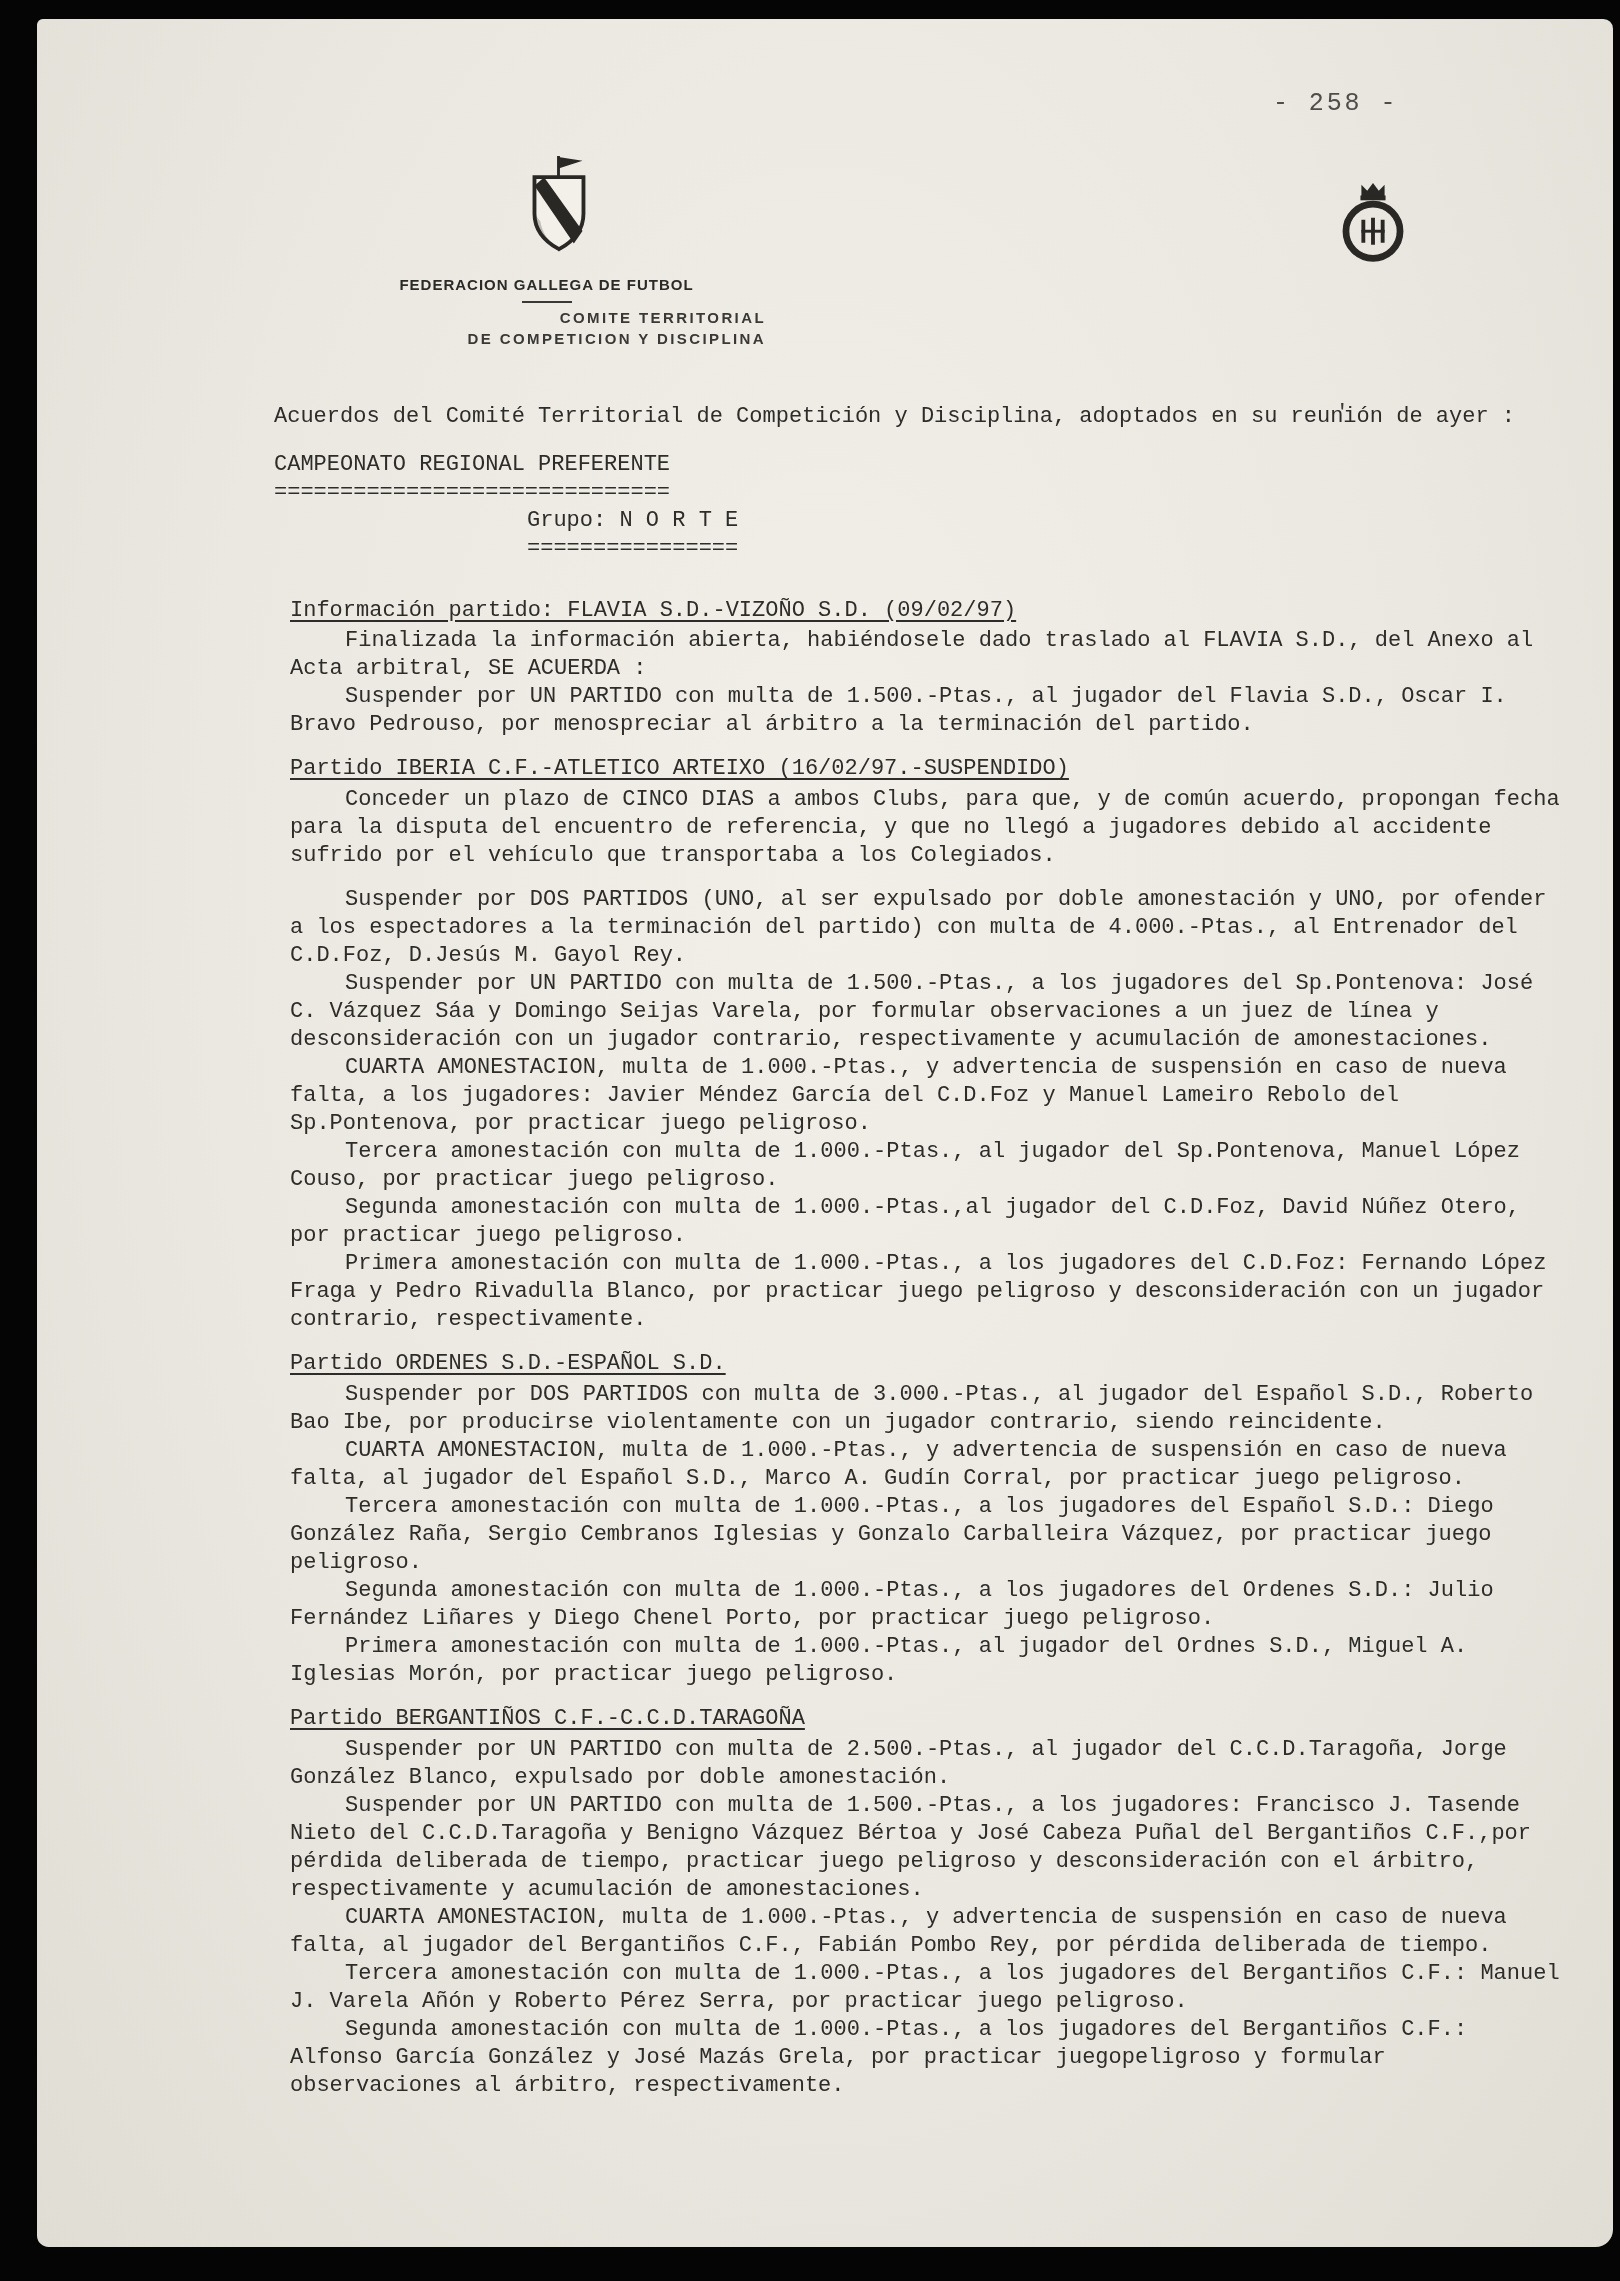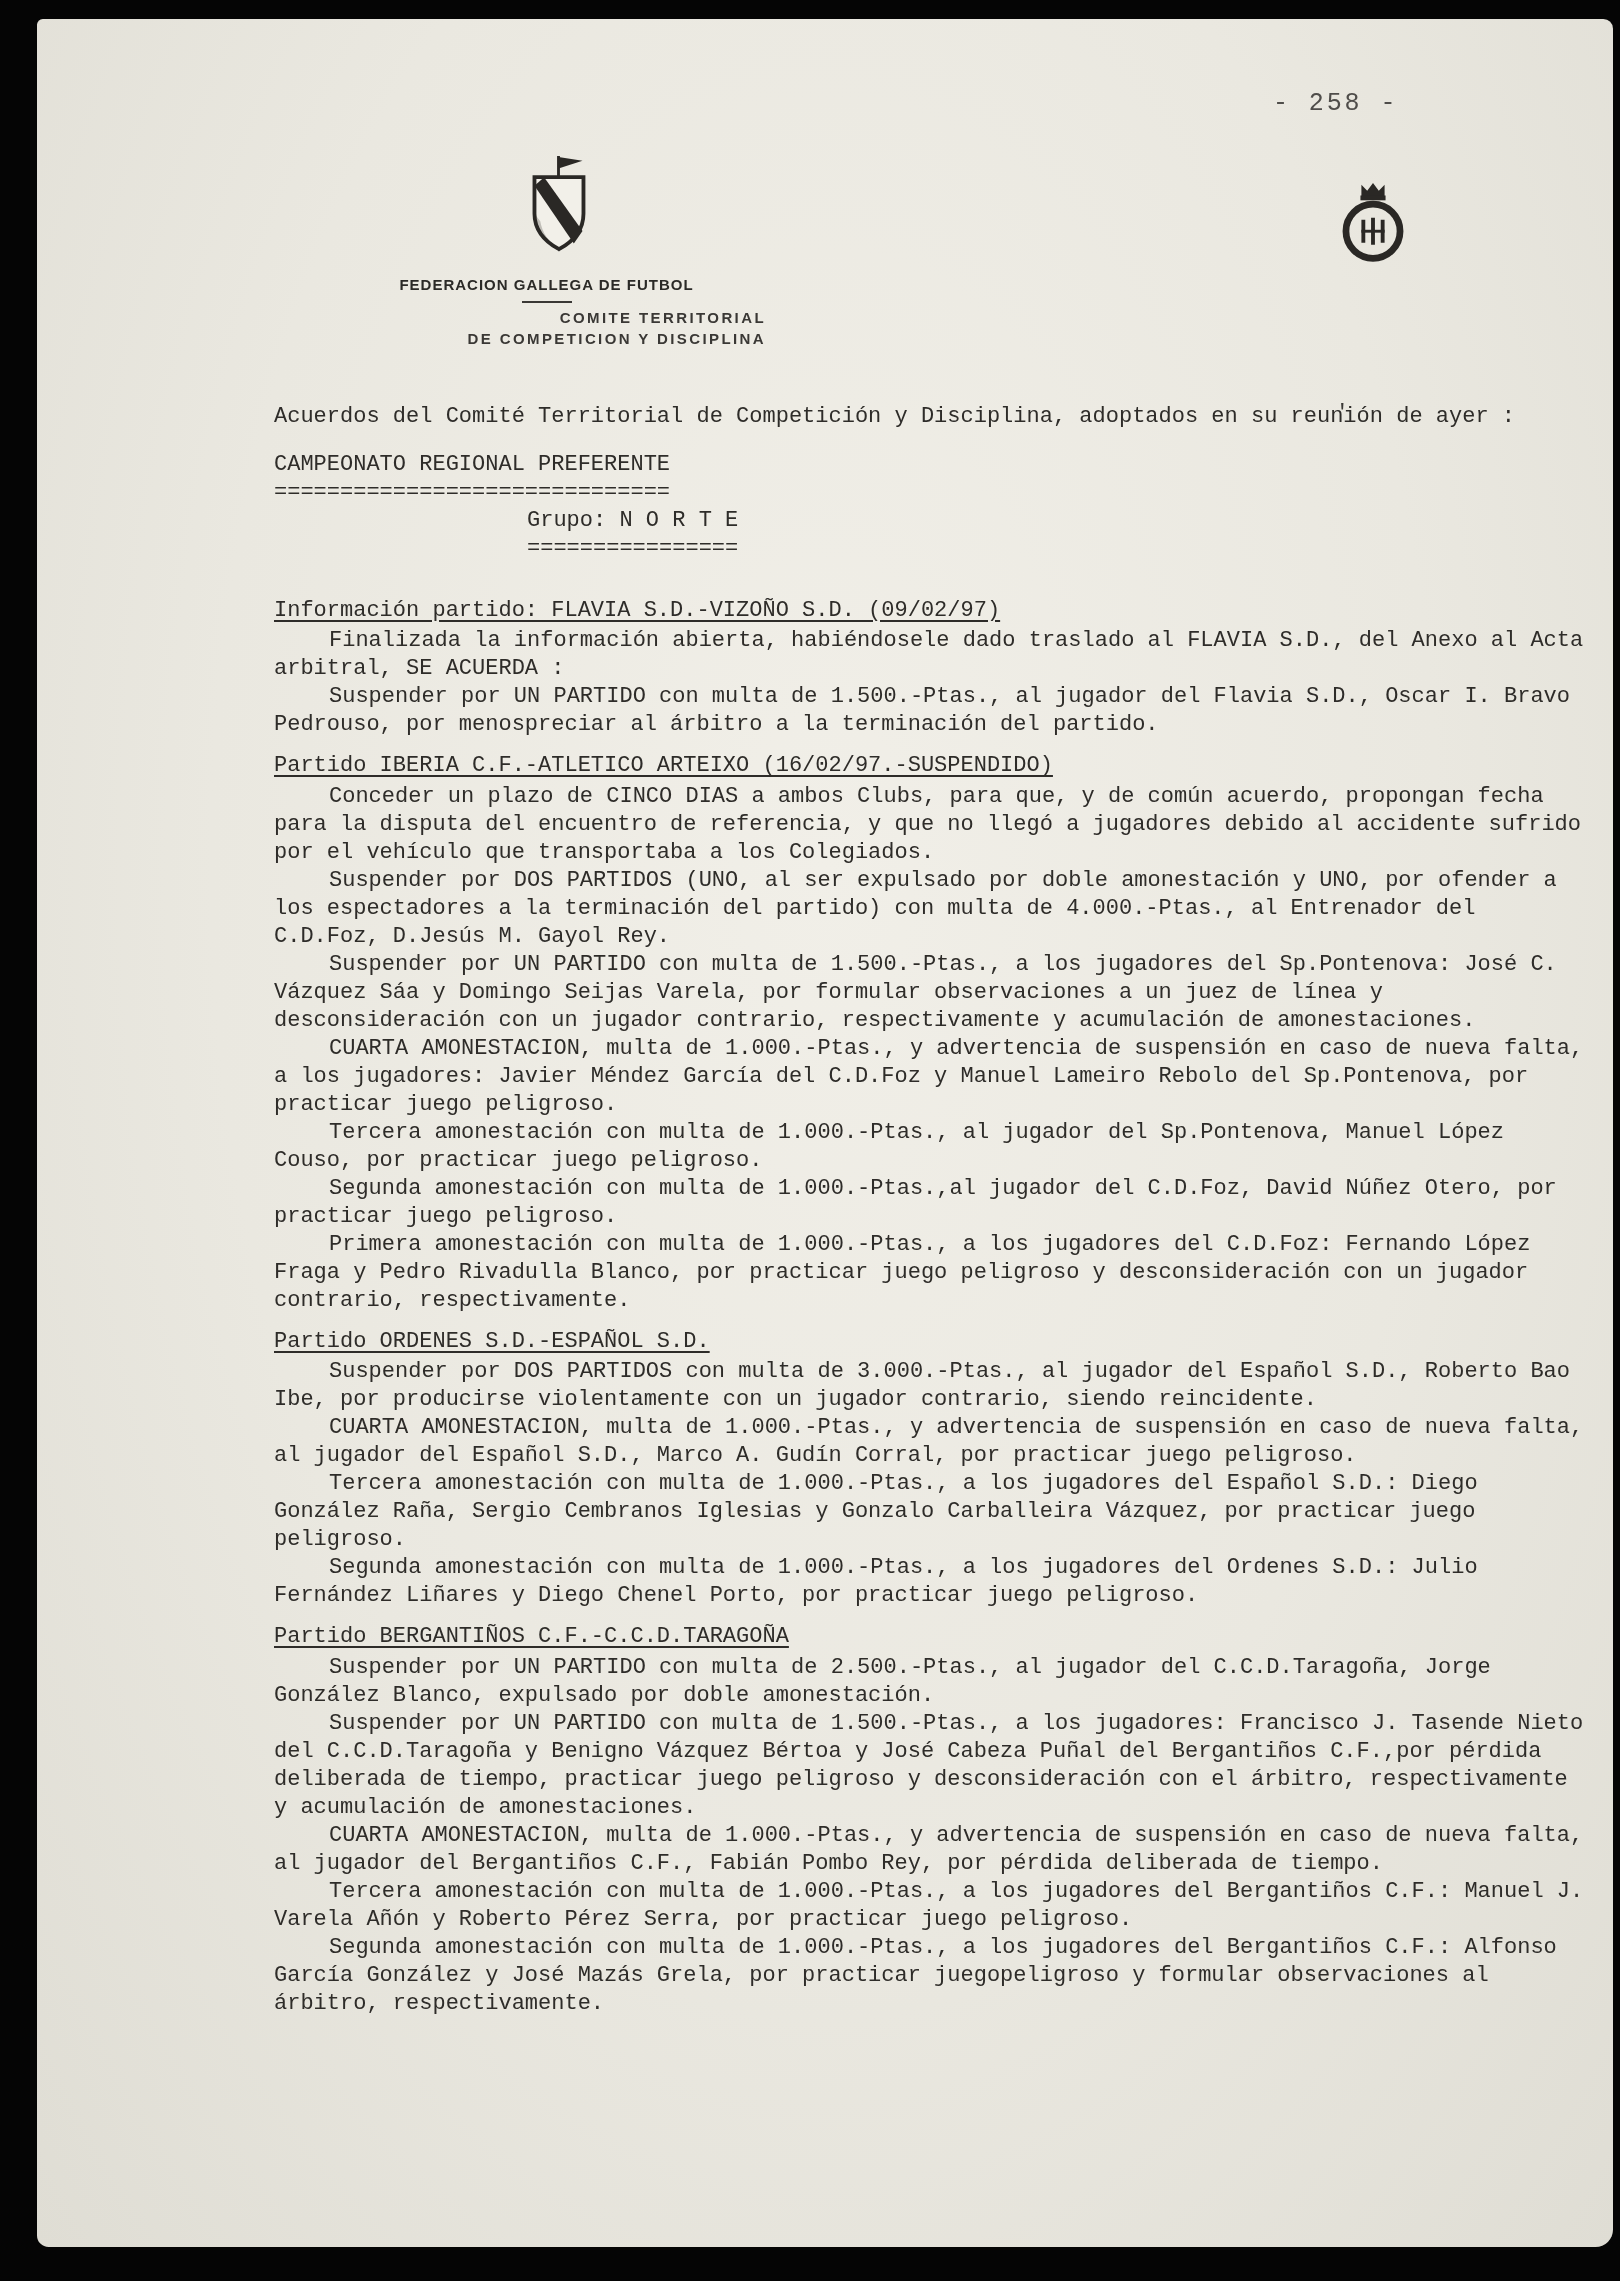--- a/index.html
+++ b/index.html
@@ -44,21 +44,21 @@
     font-size: 15px; font-weight: bold; letter-spacing: 2.4px; margin-top: 3.9px; color: #3a3835; text-align: right;
   }
   .body-text {
     position: absolute; top: 384px; left: 237px; right: 27px;
     font-size: 22px; line-height: 28px;
   }
   .intro { margin: 0 0 19.3px 0; }
   .champ-row { display: flex; margin: 0 0 34px 0; flex-direction: column; }
   .group-col { margin-left: 253px; }
   .equals { white-space: pre; }
-  .doc-section { margin: 0; }
+  .doc-section { margin: 16px; }
   .sec-heading {
     font-size: 22px; font-weight: normal;
     margin: 12.6px 0 2.9px 0;
     text-decoration: underline;
     text-underline-offset: 3.9px;
   }
   .para { margin: 0; text-indent: 55px; }
 </style>
 </head>
 <body>
@@ -137,20 +137,21 @@
           </div>
   </section>
 
   <section class="doc-section">
     <h3 class="sec-heading">Partido ORDENES S.D.-ESPAÑOL S.D.</h3>
     <div class="sec-paras">
             <p class="para">Suspender por DOS PARTIDOS con multa de 3.000.-Ptas., al jugador del Español S.D., Roberto Bao Ibe, por producirse violentamente con un jugador contrario, siendo reincidente.</p>
             <p class="para">CUARTA AMONESTACION, multa de 1.000.-Ptas., y advertencia de suspensión en caso de nueva falta, al jugador del Español S.D., Marco A. Gudín Corral, por practicar juego peligroso.</p>
             <p class="para">Tercera amonestación con multa de 1.000.-Ptas., a los jugadores del Español S.D.: Diego González Raña, Sergio Cembranos Iglesias y Gonzalo Carballeira Vázquez, por practicar juego peligroso.</p>
             <p class="para">Segunda amonestación con multa de 1.000.-Ptas., a los jugadores del Ordenes S.D.: Julio Fernández Liñares y Diego Chenel Porto, por practicar juego peligroso.</p>
+            <p class="para">Primera amonestación con multa de 1.000.-Ptas., al jugador del Ordnes S.D., Miguel A. Iglesias Morón, por practicar juego peligroso.</p>
           </div>
   </section>
 
   <section class="doc-section">
     <h3 class="sec-heading">Partido BERGANTIÑOS C.F.-C.C.D.TARAGOÑA</h3>
     <div class="sec-paras">
             <p class="para">Suspender por UN PARTIDO con multa de 2.500.-Ptas., al jugador del C.C.D.Taragoña, Jorge González Blanco, expulsado por doble amonestación.</p>
             <p class="para">Suspender por UN PARTIDO con multa de 1.500.-Ptas., a los jugadores: Francisco J. Tasende Nieto del C.C.D.Taragoña y Benigno Vázquez Bértoa y José Cabeza Puñal del Bergantiños C.F.,por pérdida deliberada de tiempo, practicar juego peligroso y desconsideración con el árbitro, respectivamente y acumulación de amonestaciones.</p>
             <p class="para">CUARTA AMONESTACION, multa de 1.000.-Ptas., y advertencia de suspensión en caso de nueva falta, al jugador del Bergantiños C.F., Fabián Pombo Rey, por pérdida deliberada de tiempo.</p>
             <p class="para">Tercera amonestación con multa de 1.000.-Ptas., a los jugadores del Bergantiños C.F.: Manuel J. Varela Añón y Roberto Pérez Serra, por practicar juego peligroso.</p>

